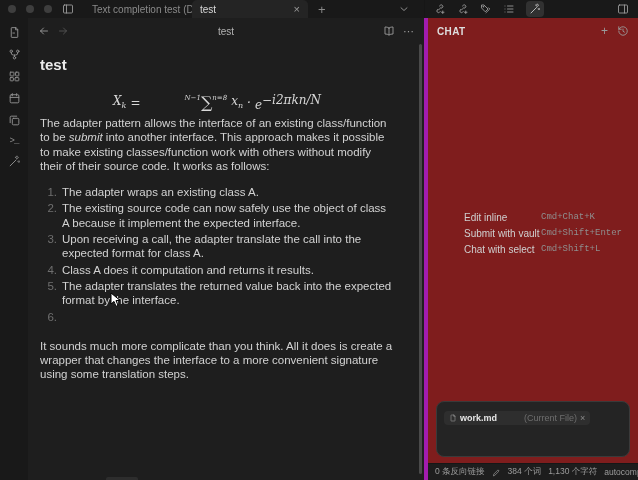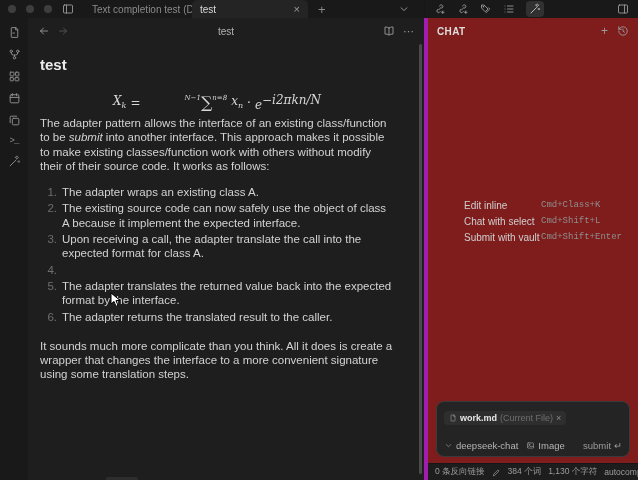--- a/index.html
+++ b/index.html
@@ -58,29 +58,29 @@
   ol.adlist li { display:flex; font-size:11.5px; line-height:14.3px; margin-bottom:2px; color:#d2d2d2; }
   ol.adlist .num { width:17px; flex:none; color:#6f6f6f; text-align:right; margin-right:5px; }
   .stub-hr { position:absolute; left:78px; bottom:0; width:32px; height:3px; background:#2d2d2d; border-radius:2px 2px 0 0; }
 
   
   .chatpanel { width:214px; background:#7f1d1d; border-left:4px solid #a21caf; display:flex; flex-direction:column; }
   .chat-header { height:26px; display:flex; align-items:center; padding:0 9px; }
   .chat-title { font-size:10px; font-weight:bold; letter-spacing:.4px; color:#dedede; }
   .chat-actions { margin-left:auto; display:flex; gap:9px; align-items:center; }
   .chat-body { flex:1; position:relative; }
-  .shortcuts { position:absolute; top:156px; left:36px; display:flex; flex-direction:column; gap:5px; }
+  .shortcuts { position:absolute; top:168px; left:36px; display:flex; flex-direction:column; gap:5px; }
   .sc-row { display:flex; font-size:10px; }
   .sc-label { width:77px; color:#cfcfcf; }
   .sc-keys { font-family:"Liberation Mono", monospace; font-size:9px; color:#8f8f8f; }
 
   .input-box { margin:0 8px 6px 8px; height:56px; background:#242424; border:1px solid #3a3a3a; border-radius:8px; padding:6px 7px; position:relative; }
   .chip { display:inline-flex; align-items:center; gap:3px; background:#2e2e2e; border-radius:4px; padding:2px 5px; font-size:9px; }
   .chip .fname { color:#e6e6e6; font-weight:bold; }
-  .chip .fnote { color:#6e6e6e; }
+  .chip .fnote { color:#6e6e6e;margin-left:24px; }
   .chip .chip-x { color:#8a8a8a; font-size:9px; }
   .chip .ic svg { width:8px; height:8px; }
   .input-foot { position:absolute; left:7px; right:7px; bottom:5px; display:flex; align-items:center; gap:8px; font-size:9.5px; color:#b5b5b5; }
   .model-sel { display:flex; align-items:center; gap:3px; }
   .model-sel .ic svg, .img-btn .ic svg { width:9px; height:9px; }
   .img-btn { display:flex; align-items:center; gap:3px; }
   .submit-btn { margin-left:auto; display:flex; align-items:center; gap:3px; color:#9b9b9b; }
 
   .statusbar { height:17px; background:#1d1d1d; border-top:1px solid #161616; display:flex; align-items:center; gap:7px; padding:0 7px; font-size:8.5px; color:#9c9c9c; white-space:nowrap; }
   .statusbar .ic svg { width:9px; height:9px; }
@@ -271,28 +271,28 @@
         <li>
             <span class="num">2.</span>
             <span>The existing source code can now safely use the object of class A because it implement the expected interface.</span>
           </li>
         <li>
             <span class="num">3.</span>
             <span>Upon receiving a call, the adapter translate the call into the expected format for class A.</span>
           </li>
         <li>
             <span class="num">4.</span>
+            <span>Class A does it computation and returns it results.</span>
           </li>
         <li>
             <span class="num">5.</span>
             <span>The adapter translates the returned value back into the expected format by the interface.</span>
           </li>
         <li>
             <span class="num">6.</span>
-            <span>The adapter returns the translated result to the caller.</span>
           </li>
       </ol>
 
       <p class="para para2">It sounds much more complicate than you think. All it does is create a wrapper that changes the interface to a more convenient signature using some translation steps.</p>
     </div>
 
     <div class="stub-hr"></div>
   </div>
 
   <div class="chatpanel">
@@ -307,69 +307,45 @@
               <path d="M12 8v4.5l3 1.8"></path>
             </svg>
         </span>
       </div>
     </div>
 
     <div class="chat-body">
       <div class="shortcuts">
         <div class="sc-row">
           <span class="sc-label">Edit inline</span>
-          <span class="sc-keys">Cmd+Class+K</span>
+          <span class="sc-keys">Cmd+Chat+K</span>
+        </div>
+        <div class="sc-row">
+          <span class="sc-label">Submit with vault</span>
+          <span class="sc-keys">Cmd+Shift+Enter</span>
         </div>
         <div class="sc-row">
           <span class="sc-label">Chat with select</span>
           <span class="sc-keys">Cmd+Shift+L</span>
         </div>
-        <div class="sc-row">
-          <span class="sc-label">Submit with vault</span>
-          <span class="sc-keys">Cmd+Shift+Enter</span>
-        </div>
       </div>
     </div>
 
     <div class="input-box">
       <span class="chip">
         <span class="ic">
           <svg viewBox="0 0 24 24">
               <path d="M14 3H7a1 1 0 0 0-1 1v16a1 1 0 0 0 1 1h10a1 1 0 0 0 1-1V7z"></path>
               <path d="M14 3v4h4"></path>
             </svg>
         </span>
         <span class="fname">work.md</span>
         <span class="fnote">(Current File)</span>
         <span class="chip-x">×</span>
       </span>
-      <div class="input-foot">
-        <span class="model-sel">
-          <span class="ic">
-            <svg viewBox="0 0 24 24">
-                <path d="M6 9.5l6 5.5 6-5.5"></path>
-              </svg>
-          </span>
-          <span>deepseek-chat</span>
-        </span>
-        <span class="img-btn">
-          <span class="ic">
-            <svg viewBox="0 0 24 24">
-                <rect x="4" y="5" width="16" height="14" rx="2"></rect>
-                <circle cx="9" cy="10" r="1.4"></circle>
-                <path d="M4 17l5-5 4 4 3-3 4 4"></path>
-              </svg>
-          </span>
-          <span>Image</span>
-        </span>
-        <span class="submit-btn">
-          <span>submit</span>
-          <span>↵</span>
-        </span>
-      </div>
     </div>
 
     <div class="statusbar">
       <span>0 条反向链接</span>
       <span class="ic">
         <svg viewBox="0 0 24 24">
             <path d="M4 20l1-4L16 5l3 3L8 19z"></path>
           </svg>
       </span>
       <span>384 个词</span>

